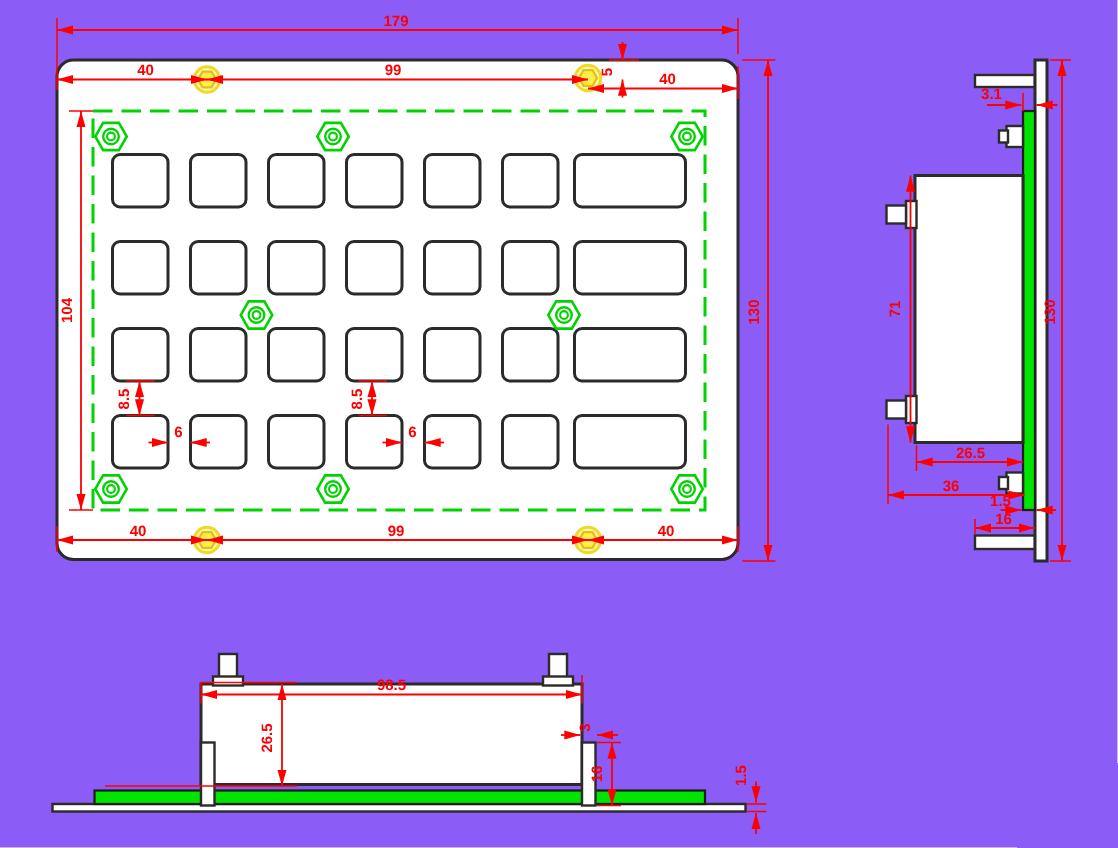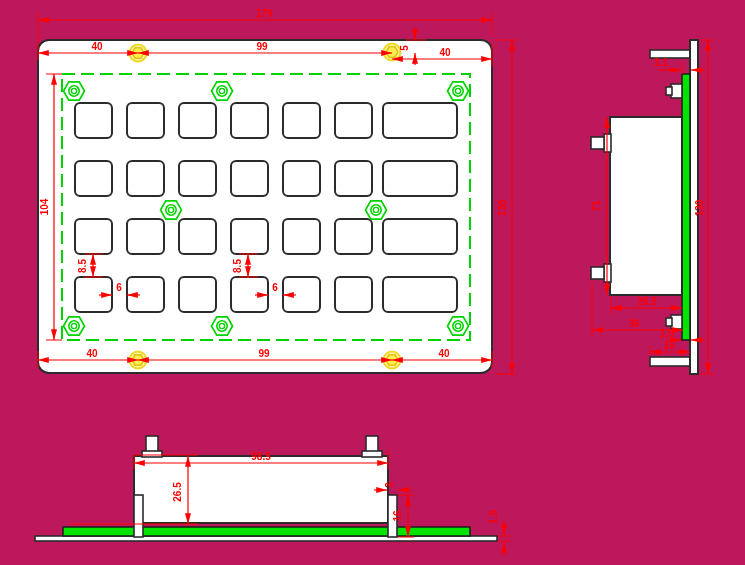--- a/index.html
+++ b/index.html
@@ -1,16 +1,16 @@
 <!DOCTYPE html>
 <html><head>
 <meta charset="utf-8">
 <style>
   html,body{margin:0;padding:0;background:#ffffff;}
-  .stage{position:relative;width:745px;height:565px;background:#be185d;overflow:hidden;}
+  .stage{position:relative;width:745px;height:565px;background:#8b5cf6;overflow:hidden;}
   svg{display:block;}
   text.dim{
     font-family:"Liberation Sans", sans-serif;
     font-size:10px;
     font-weight:bold;
     fill:#fe0000;
   }
   .outline{stroke:#2b2b2b;stroke-width:2;fill:#ffffff;}
   .thin-outline{stroke:#2b2b2b;stroke-width:1.6;fill:#ffffff;}
   .dimline{stroke:#fe0000;stroke-width:1.2;fill:none;}

